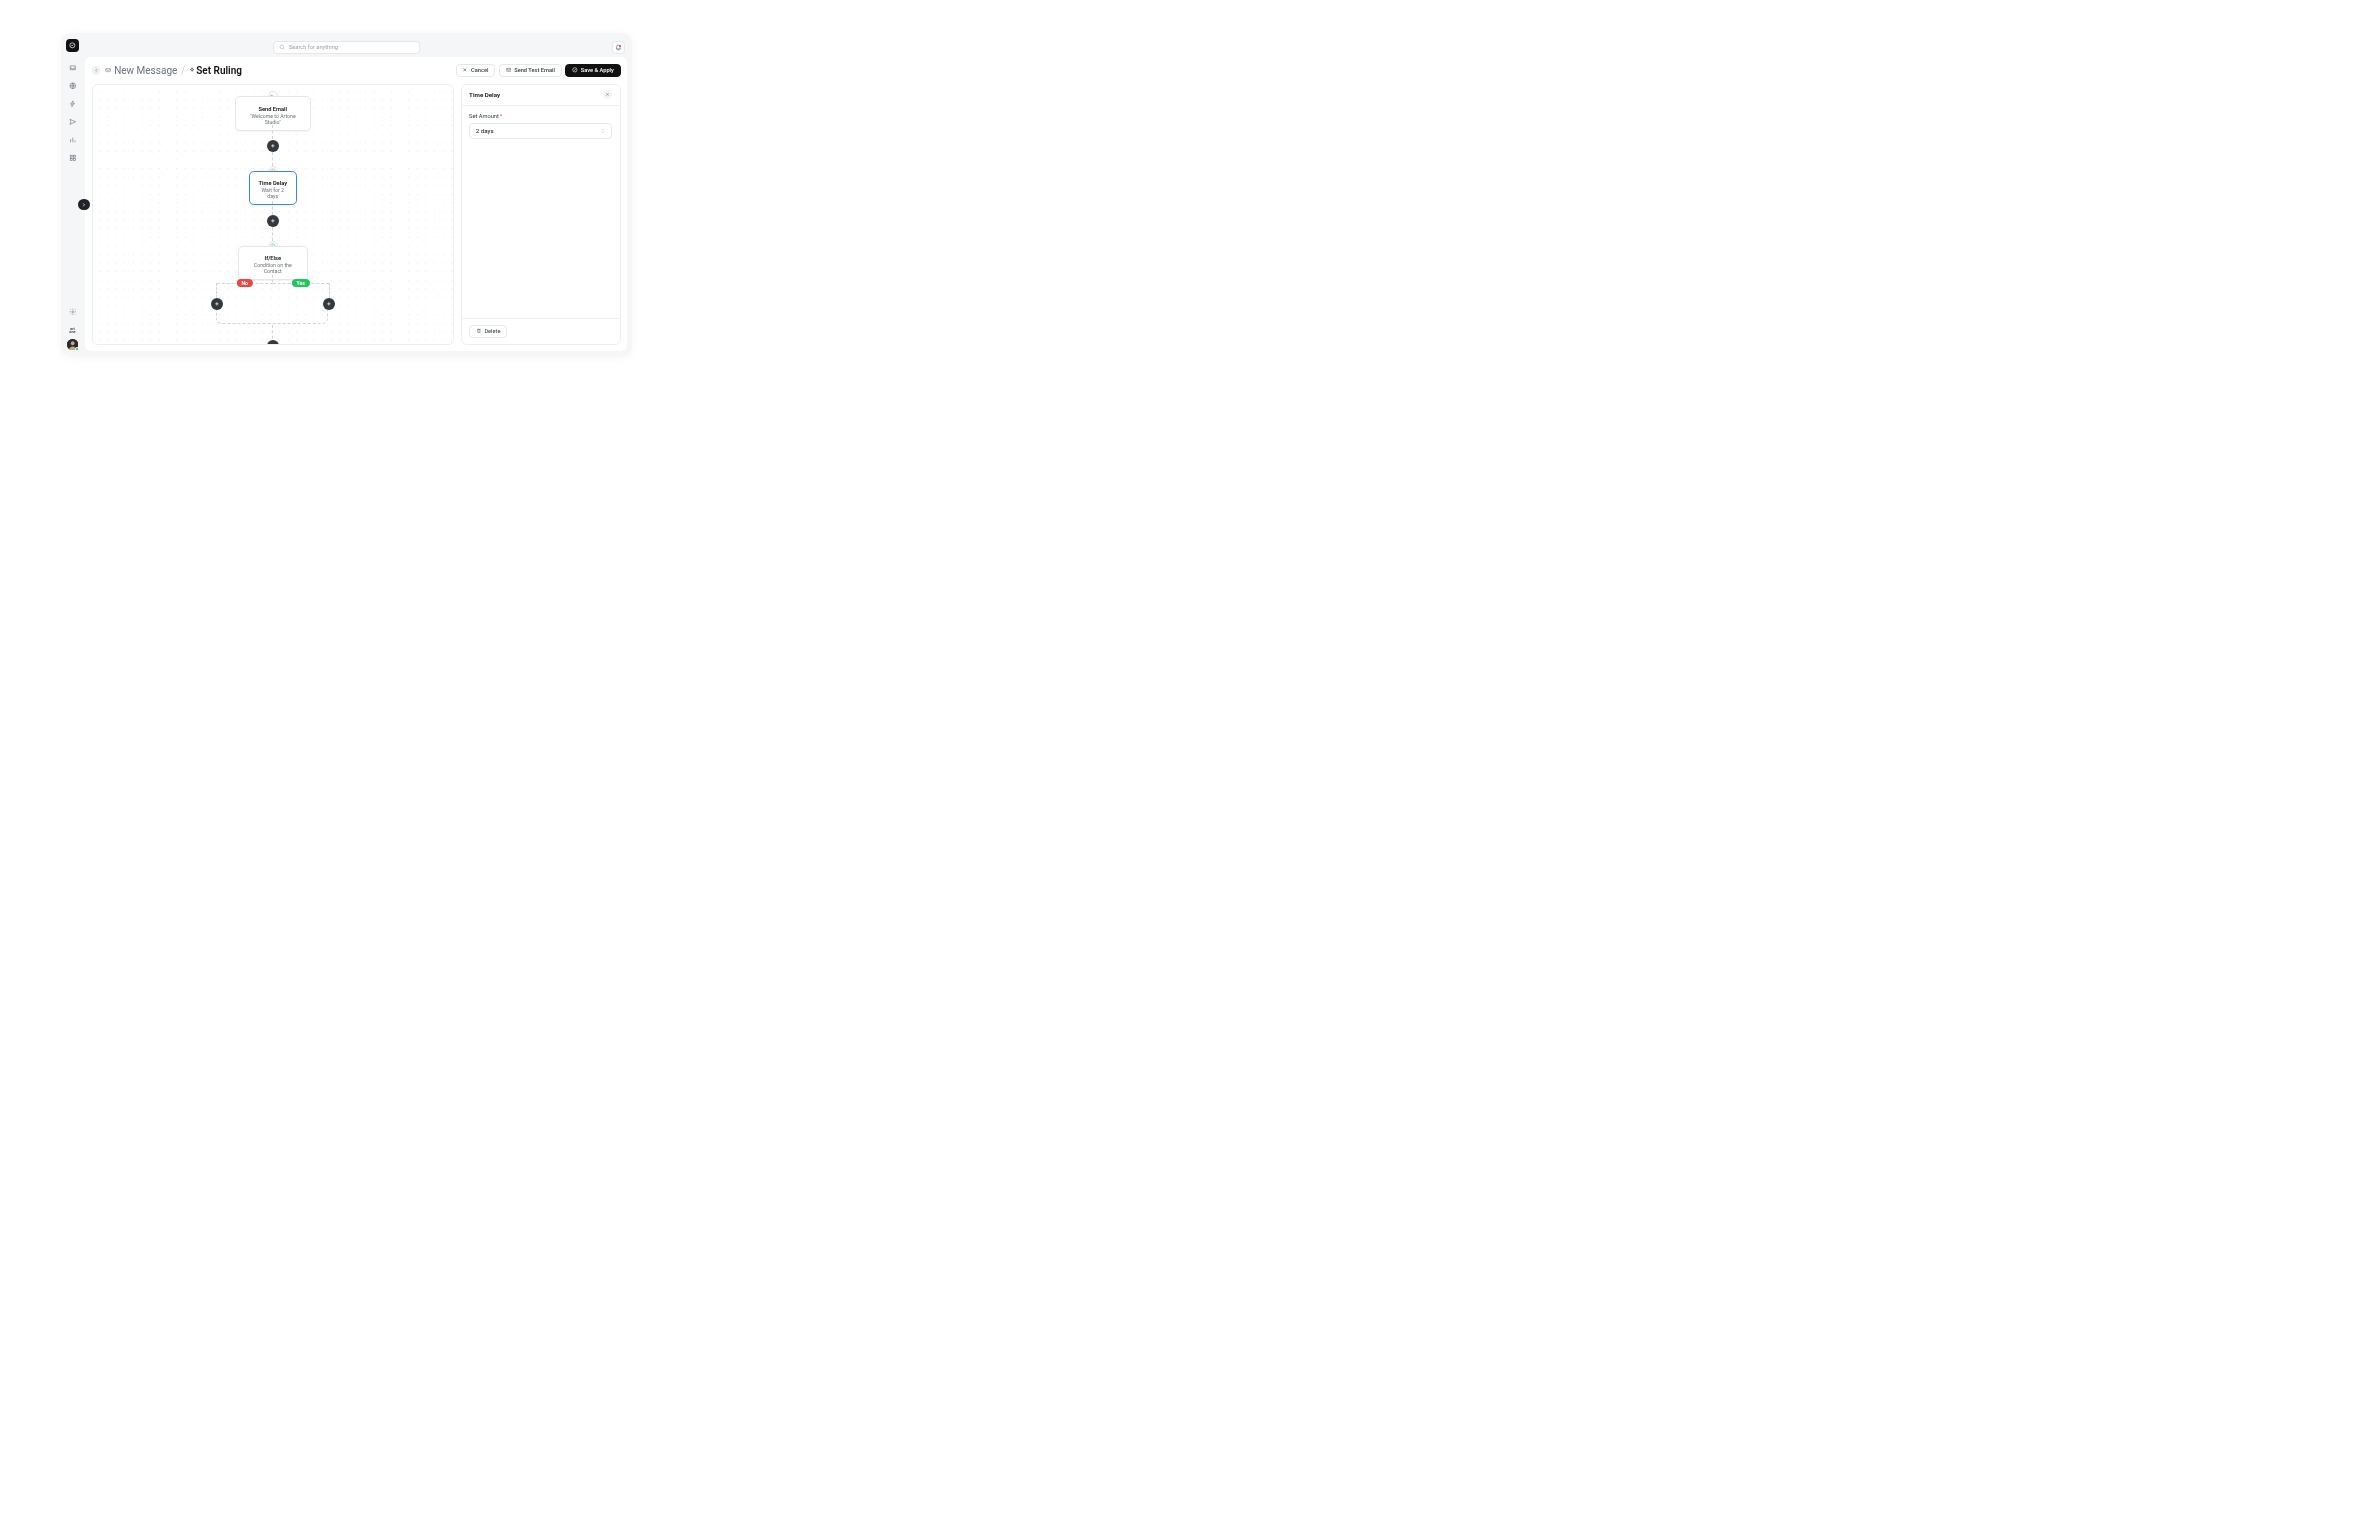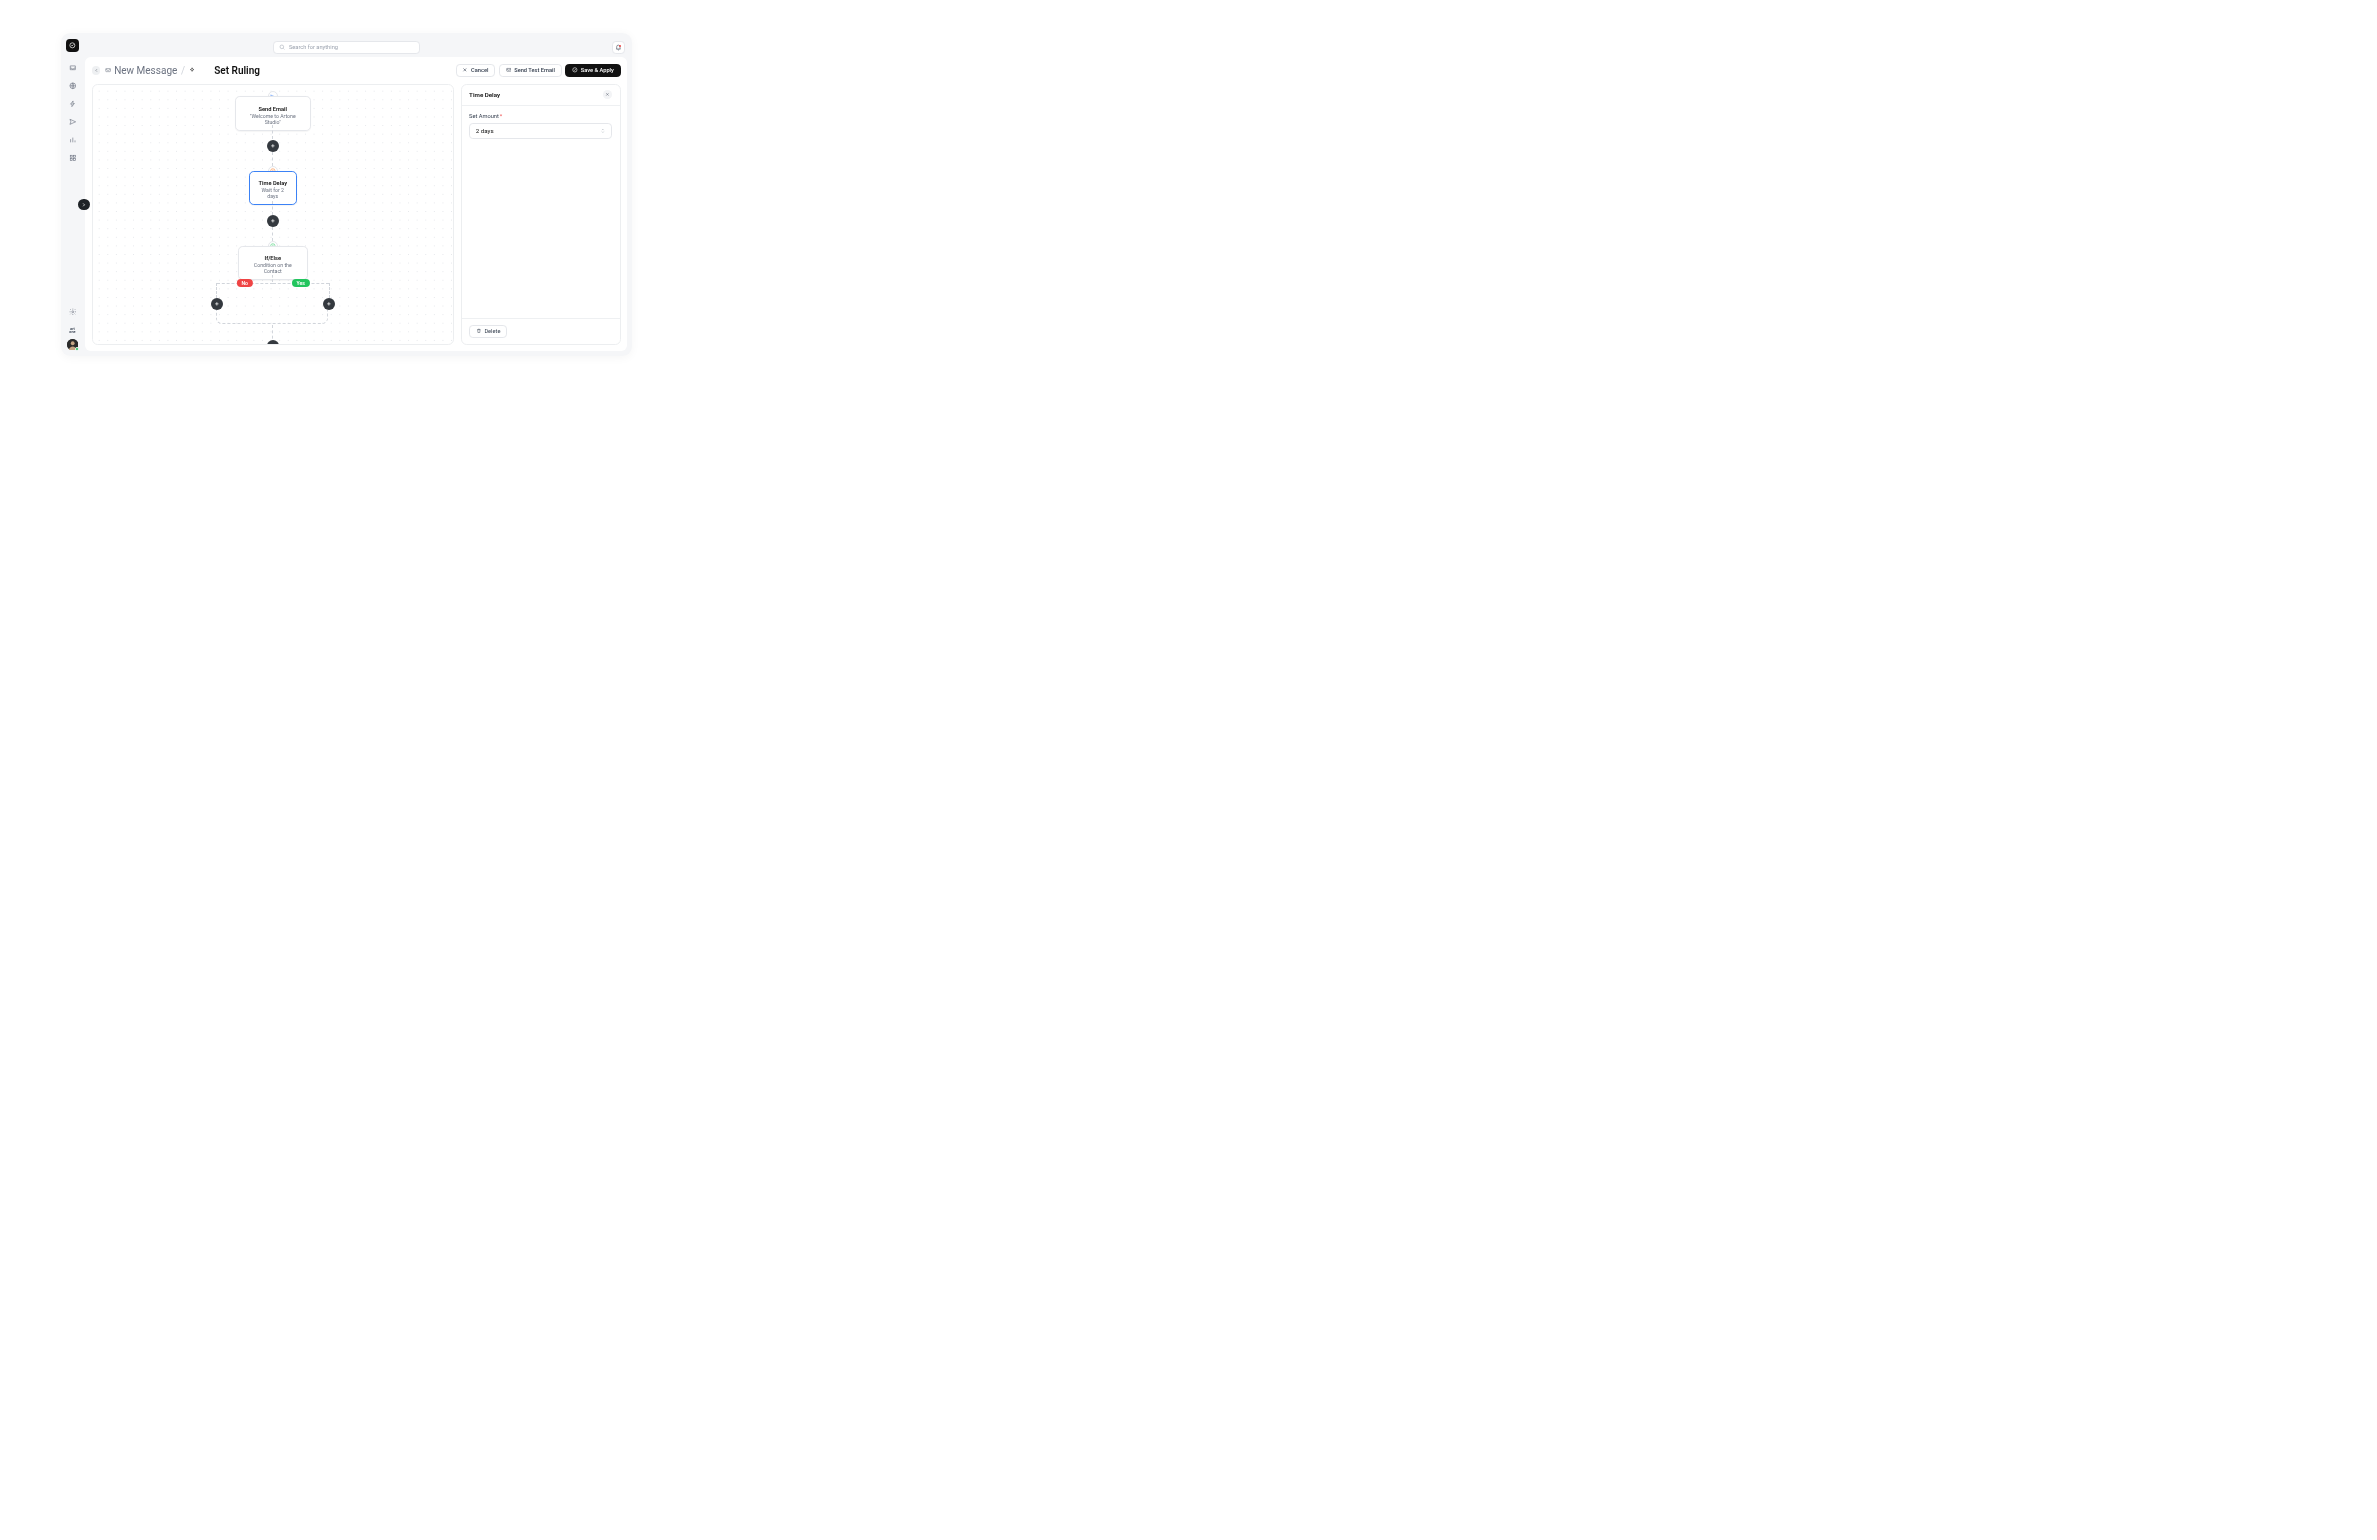--- a/index.html
+++ b/index.html
@@ -178,21 +178,21 @@
   cursor: pointer;
 }
 .breadcrumb {
   display: flex;
   align-items: flex-end;
   gap: 3.8px;
   font-size: 10px;
 }
 .crumb-muted { color: #6b7280; display: flex; align-items: center; gap: 2.9px; }
 .crumb-sep { color: #d1d5db; }
-.crumb-active { color: #111; font-weight: 600; display: flex; align-items: center; gap: 19px; }
+.crumb-active { color: #111; font-weight: 600; display: flex; align-items: center; gap: 1px; }
 .header-actions {
   margin-left: auto;
   display: flex;
   gap: 3.8px;
 }
 .btn {
   height: 13.3px;
   padding: 0 5.7px;
   border-radius: 3.8px;
   font-size: 5.7px;

